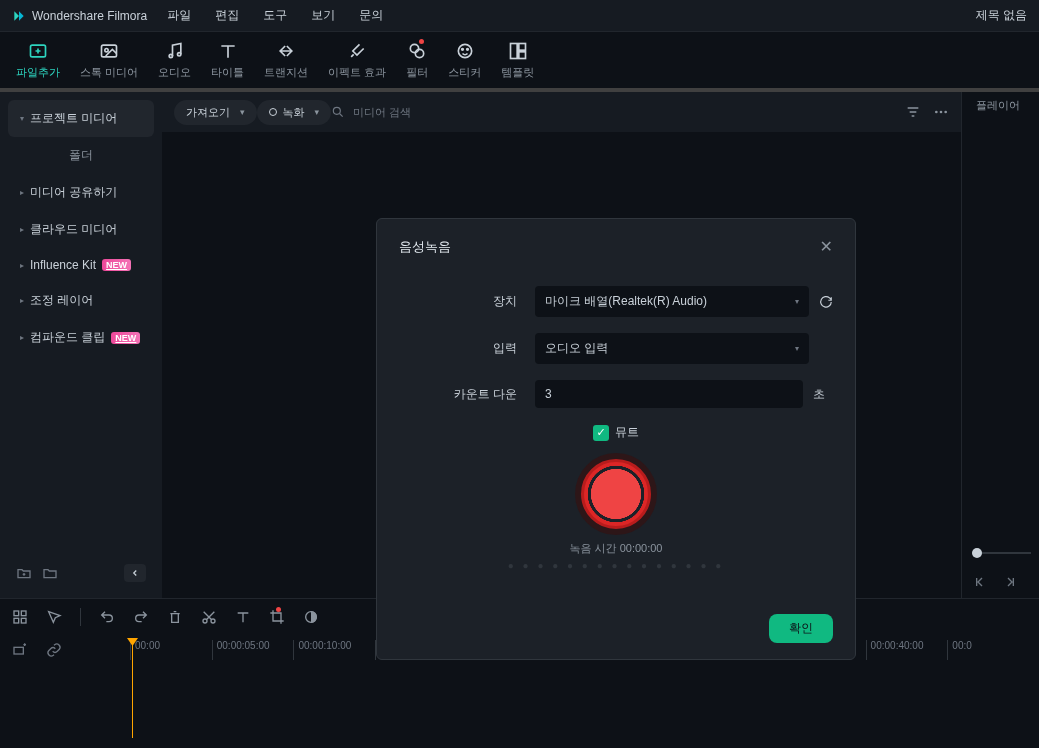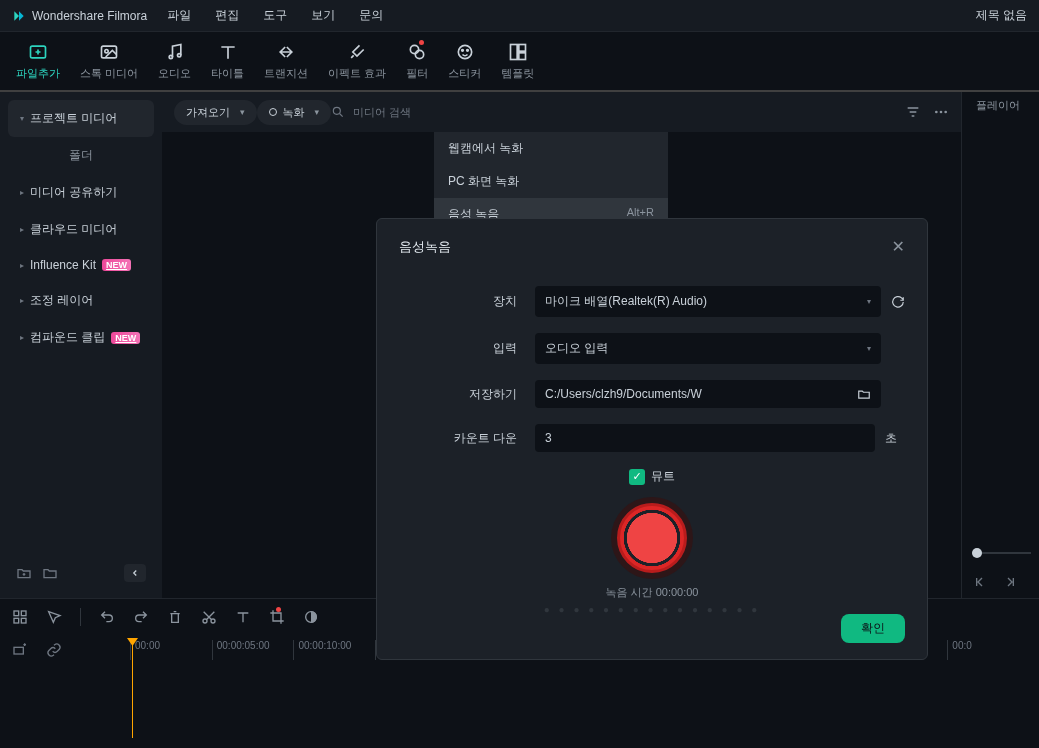--- a/index.html
+++ b/index.html
@@ -5,21 +5,21 @@
 * { margin: 0; padding: 0; box-sizing: border-box; font-family: -apple-system, "Segoe UI", sans-serif; }
 body { background: #0d1117; color: #c9d1d9; width: 1039px; height: 748px; overflow: hidden; position: relative; }
 
 .titlebar { height: 32px; background: #161b22; display: flex; align-items: center; padding: 0 12px; font-size: 12px; border-bottom: 1px solid #21262d; }
 .logo { display: flex; align-items: center; gap: 6px; margin-right: 20px; }
 .logo-icon { width: 14px; height: 14px; }
 .menubar { display: flex; gap: 24px; font-size: 12px; color: #c9d1d9; }
 .menubar span { cursor: pointer; }
 .title-right { margin-left: auto; font-size: 12px; }
 
-.toolbar { height: 60px; background: #0d1117; display: flex; align-items: center; padding: 0 16px; gap: 20px; border-bottom: 2px solid #404040; }
+.toolbar { height: 60px; background: #0d1117; display: flex; align-items: center; padding: 0 16px; gap: 20px; border-bottom: 4px solid #404040; }
 .tool-item { display: flex; flex-direction: column; align-items: center; gap: 4px; font-size: 11px; color: #8b949e; cursor: pointer; position: relative; }
 .tool-item.active { color: #2dd4bf; }
 .tool-icon { width: 20px; height: 20px; display: flex; align-items: center; justify-content: center; }
 
 .main { display: flex; height: 506px; }
 .sidebar { width: 162px; background: #161b22; padding: 8px; display: flex; flex-direction: column; }
 .side-item { padding: 10px 12px; font-size: 12px; color: #c9d1d9; border-radius: 6px; display: flex; align-items: center; gap: 6px; cursor: pointer; }
 .side-item.pill { background: #21262d; font-weight: 500; }
 .side-item.folder { justify-content: center; color: #8b949e; }
 .badge-new { background: linear-gradient(90deg,#ec4899,#f472b6); color: #fff; font-size: 9px; padding: 1px 4px; border-radius: 3px; font-weight: 600; text-decoration: underline; }
@@ -48,21 +48,21 @@
 .timeline-tb .sep { width: 1px; height: 18px; background: #30363d; }
 .red-dot { width: 5px; height: 5px; background: #ef4444; border-radius: 50%; position: absolute; top: -2px; right: 4px; }
 
 .timeline { height: 114px; background: #0d1117; position: relative; }
 .timeline-row1 { position: absolute; top: 8px; left: 12px; display: flex; gap: 18px; color: #6e7681; }
 .ruler { position: absolute; top: 6px; left: 130px; right: 10px; height: 20px; display: flex; font-size: 10px; color: #6e7681; }
 .ruler span { flex: 1; border-left: 1px solid #30363d; padding-left: 4px; }
 .playhead { position: absolute; left: 132px; top: 4px; width: 1px; height: 100px; background: #ffa500; }
 .playhead::before { content: ""; position: absolute; top: 0; left: -5px; width: 11px; height: 8px; background: #ffa500; clip-path: polygon(0 0, 100% 0, 50% 100%); }
 
-.modal { position: absolute; left: 376px; top: 218px; width: 552px; height: 442px; background: #1c2128; border: 1px solid #30363d; border-radius: 6px; z-index: 20; padding: 18px 22px; }
+.modal { position: absolute; left: 376px; top: 218px; width: 480px; height: 442px; background: #1c2128; border: 1px solid #30363d; border-radius: 6px; z-index: 20; padding: 18px 22px; }
 .modal-head { display: flex; justify-content: space-between; align-items: center; margin-bottom: 30px; }
 .modal-title { font-size: 13px; color: #e6edf3; }
 .modal-close { cursor: pointer; color: #8b949e; font-size: 16px; }
 .form-row { display: flex; align-items: center; margin-bottom: 16px; }
 .form-label { width: 136px; text-align: right; padding-right: 18px; font-size: 12px; color: #c9d1d9; }
 .form-ctrl { flex: 1; display: flex; align-items: center; gap: 10px; }
 .select-box { background: #0d1117; border-radius: 4px; padding: 7px 10px; font-size: 12px; flex: 1; display: flex; justify-content: space-between; align-items: center; cursor: pointer; }
 .text-box { background: #0d1117; border-radius: 4px; padding: 7px 10px; font-size: 12px; flex: 1; display: flex; justify-content: space-between; align-items: center; }
 .refresh-icn, .folder-icn { color: #8b949e; cursor: pointer; }
 .suffix { width: 20px; font-size: 12px; color: #c9d1d9; }
@@ -264,32 +264,20 @@
         <span>
             <svg width="16" height="16" viewBox="0 0 24 24" fill="#8b949e">
               <circle cx="5" cy="12" r="2"></circle>
               <circle cx="12" cy="12" r="2"></circle>
               <circle cx="19" cy="12" r="2"></circle>
             </svg>
           </span>
       </div>
     </div>
 
-    <div class="rec-menu">
-      <div class="rec-menu-item">
-          <span>웹캠에서 녹화</span>
-        </div>
-      <div class="rec-menu-item">
-          <span>PC 화면 녹화</span>
-        </div>
-      <div class="rec-menu-item selected">
-          <span>음성 녹음</span>
-          <span class="shortcut">Alt+R</span>
-        </div>
-    </div>
   </div>
 
   <div class="player-panel">
     <div class="player-tab">플레이어</div>
     <div class="player-slider"></div>
     <div class="player-ctrl">
       <span>
           <svg width="16" height="16" viewBox="0 0 24 24" fill="none" stroke="#6e7681" stroke-width="2">
             <path d="M15 6l-6 6 6 6M7 6v12"></path>
           </svg>
@@ -414,34 +402,20 @@
     <div class="form-label">입력</div>
     <div class="form-ctrl">
       <div class="select-box">
           <span>오디오 입력</span>
           <span class="tri">▾</span>
         </div>
       <span style="width:14px"></span>
     </div>
   </div>
 
-  <div class="form-row">
-    <div class="form-label">저장하기</div>
-    <div class="form-ctrl">
-      <div class="text-box">
-          <span>C:/Users/clzh9/Documents/W</span>
-          <span class="folder-icn">
-            <svg width="14" height="14" viewBox="0 0 24 24" fill="none" stroke="#c9d1d9" stroke-width="2">
-              <path d="M3 7h6l2 2h10v10H3z"></path>
-            </svg>
-          </span>
-        </div>
-      <span style="width:14px"></span>
-    </div>
-  </div>
 
   <div class="form-row">
     <div class="form-label">카운트 다운</div>
     <div class="form-ctrl">
       <div class="text-box">
           <span>3</span>
         </div>
       <span class="suffix">초</span>
     </div>
   </div>

